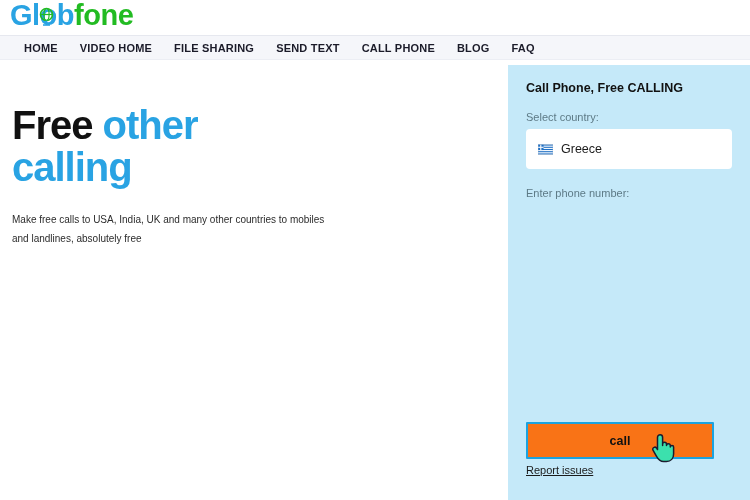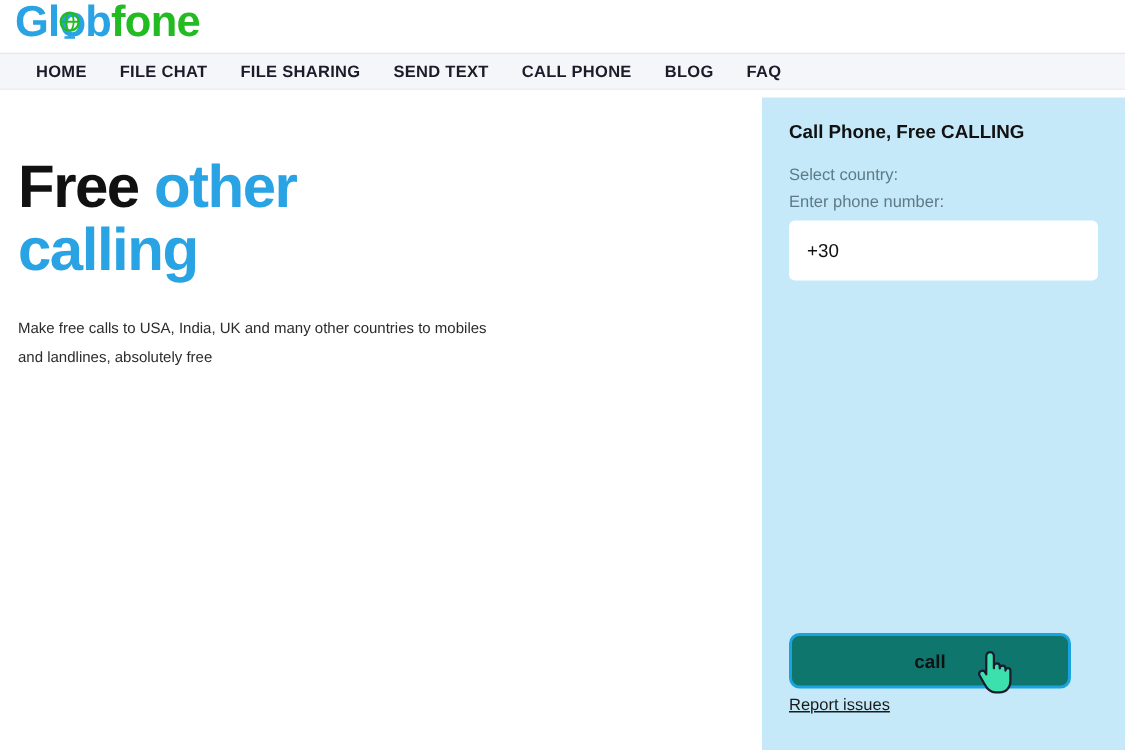--- a/index.html
+++ b/index.html
@@ -146,22 +146,22 @@
     padding: 0;
   }
 
   .call-button {
     position: absolute;
     left: 526px;
     top: 422px;
     width: 188px;
     height: 37px;
     border: 2px solid #1ba3e0;
-    border-radius: 7px;
-    background: #0f766e;
+    border-radius: 1px;
+    background: #f97316;
     color: #111111;
     font-family: "Liberation Sans", sans-serif;
     font-size: 12.5px;
     font-weight: bold;
     cursor: pointer;
     box-sizing: border-box;
   }
   .report-link {
     position: absolute;
     left: 526px;
@@ -193,45 +193,57 @@
     <circle cx="7.5" cy="7.5" r="6" fill="none" stroke="#22bb22" stroke-width="1.6"></circle>
     <ellipse cx="7.5" cy="7.5" rx="2.6" ry="6" fill="none" stroke="#22bb22" stroke-width="1.2"></ellipse>
     <line x1="1.5" y1="7.5" x2="13.5" y2="7.5" stroke="#22bb22" stroke-width="1.2"></line>
     <line x1="7.5" y1="13.5" x2="7.5" y2="18" stroke="#29a3e3" stroke-width="1.6"></line>
     <line x1="4" y1="18" x2="11" y2="18" stroke="#29a3e3" stroke-width="1.6"></line>
   </svg>
 </div>
 
 <nav class="nav-bar">
   <a class="nav-item">HOME</a>
-  <a class="nav-item">FILE CHAT</a>
+  <a class="nav-item">VIDEO HOME</a>
   <a class="nav-item">FILE SHARING</a>
   <a class="nav-item">SEND TEXT</a>
   <a class="nav-item">CALL PHONE</a>
   <a class="nav-item">BLOG</a>
   <a class="nav-item">FAQ</a>
 </nav>
 
 <div class="hero">
   <h1 class="hero-title">
     <span class="t-dark">Free </span><span class="t-blue">other</span><br>
     <span class="t-blue">calling</span>
   </h1>
   <p class="hero-sub">Make free calls to USA, India, UK and many other countries to mobiles and landlines, absolutely free</p>
 </div>
 
 <aside class="call-panel">
   <h2 class="panel-title">Call Phone, Free CALLING</h2>
 
   <div class="field-label">Select country:</div>
+  <div class="field-box">
+    <svg class="flag-gr" viewBox="0 0 27 18">
+      <rect x="0" y="0" width="27" height="18" fill="#ffffff"></rect>
+      <rect x="0" y="0" width="27" height="2" fill="#1f6fc4"></rect>
+      <rect x="0" y="4" width="27" height="2" fill="#1f6fc4"></rect>
+      <rect x="0" y="8" width="27" height="2" fill="#1f6fc4"></rect>
+      <rect x="0" y="12" width="27" height="2" fill="#1f6fc4"></rect>
+      <rect x="0" y="16" width="27" height="2" fill="#1f6fc4"></rect>
+      <rect x="0" y="0" width="10" height="10" fill="#1f6fc4"></rect>
+      <rect x="4" y="0" width="2" height="10" fill="#ffffff"></rect>
+      <rect x="0" y="4" width="10" height="2" fill="#ffffff"></rect>
+      <rect x="0" y="0" width="27" height="18" fill="none" stroke="#9fb4cc" stroke-width="1"></rect>
+    </svg>
+    <span class="field-value">Greece</span>
+  </div>
 
   <div class="field-label">Enter phone number:</div>
-  <div class="field-box">
-    <input class="phone-input" type="text" value="+30" style="">
-  </div>
 </aside>
 
 <button class="call-button">call</button>
 <a class="report-link">Report issues</a>
 
 <svg class="cursor-hand" viewBox="0 0 26 30">
   <path d="M7.5 16.5 L7.5 4.5 C7.5 2.9 8.7 1.8 10.1 1.8 C11.5 1.8 12.6 2.9 12.6 4.5
            L12.6 12.5 L12.6 11.2 C12.6 10.1 13.5 9.3 14.6 9.3 C15.7 9.3 16.5 10.1 16.5 11.2
            L16.5 12.6 C16.5 11.6 17.3 10.8 18.4 10.8 C19.5 10.8 20.3 11.6 20.3 12.6
            L20.3 14.0 C20.3 13.1 21.0 12.4 22.0 12.4 C22.9 12.4 23.6 13.1 23.6 14.0

